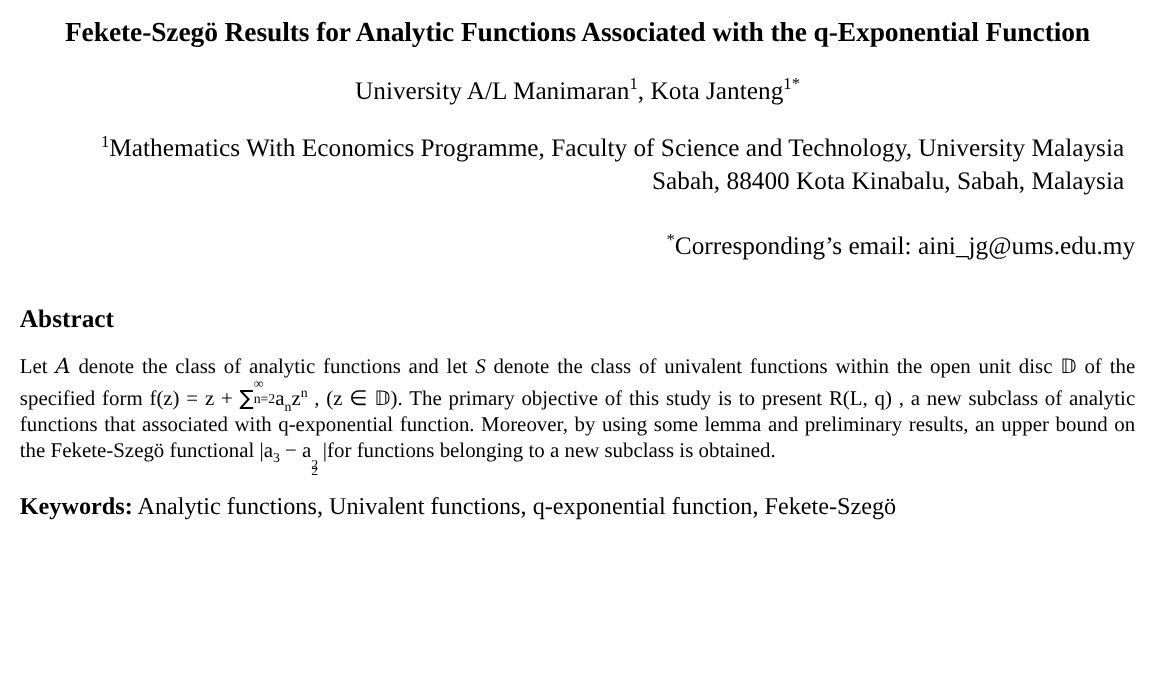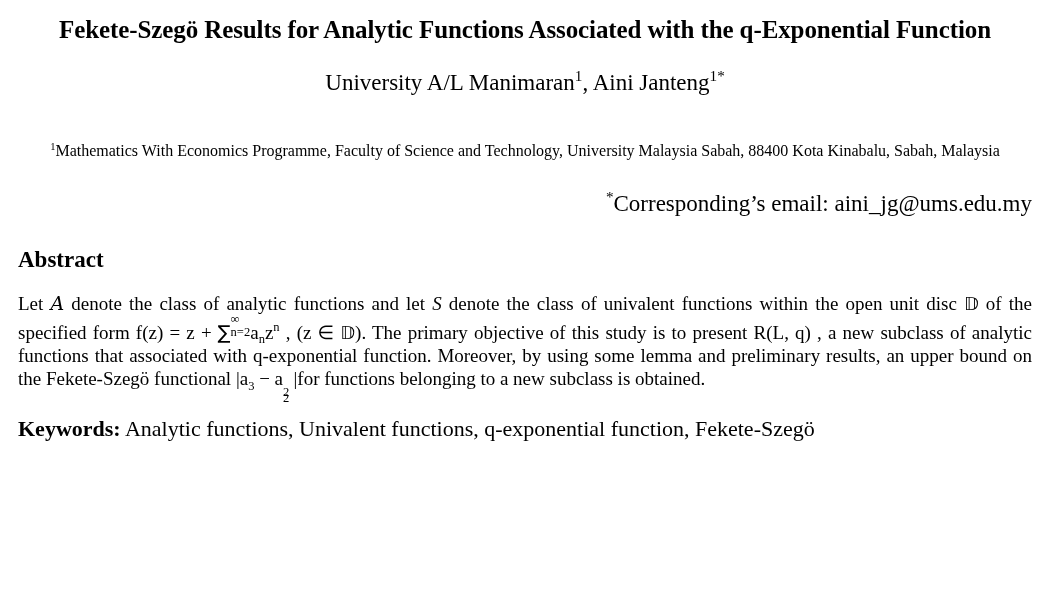--- a/index.html
+++ b/index.html
@@ -29,41 +29,41 @@
     margin: 0 36px 0 36px;
     letter-spacing: -0.1px;
   }
   .authors {
     font-size: 23px;
     text-align: center;
     margin-top: 22px;
     line-height: 1.3;
   }
   .affiliation {
-    font-size: 16px;
-    text-align: center;
-    margin-top: 42px;
+    font-size: 23px;
+    text-align: right;
+    margin-top: 22px;
     line-height: 1.33;
     margin-left: 10px;
     margin-right: 10px;
   }
   .email-line {
     font-size: 23px;
     text-align: right;
     margin-top: 30px;
   }
   .sup {
     font-size: 0.66em;
     vertical-align: super;
     line-height: 0;
   }
   .abstract-head {
     font-size: 23px;
     font-weight: bold;
-    margin-top: 30px;
+    margin-top: 40px;
   }
   .abstract-body {
     font-size: 19px;
     text-align: justify;
     line-height: 1.24;
     margin-top: 19px;
   }
   .keywords {
     font-size: 22px;
     margin-top: 24px;
@@ -110,21 +110,21 @@
 </style>
 </head>
 <body>
 
 <div class="page">
 
   <div class="title">Fekete-Szegö Results for Analytic Functions Associated with the q-Exponential Function</div>
 
   <div class="authors">
     <span>
-      <span>University A/L Manimaran</span><span class="sup">1</span><span>, </span><span>Aini Janteng</span><span class="sup">1*</span>
+      <span>University A/L Manimaran</span><span class="sup">1</span><span>, </span><span>Kota Janteng</span><span class="sup">1*</span>
     </span>
   </div>
 
   <div class="affiliation">
     <span class="sup">1</span><span>Mathematics With Economics Programme, Faculty of Science and Technology, University Malaysia Sabah, 88400 Kota Kinabalu, Sabah, Malaysia</span>
   </div>
 
   <div class="email-line">
     <span class="sup">*</span><span>Corresponding’s email:</span>
     <span>aini_jg@ums.edu.my</span>

